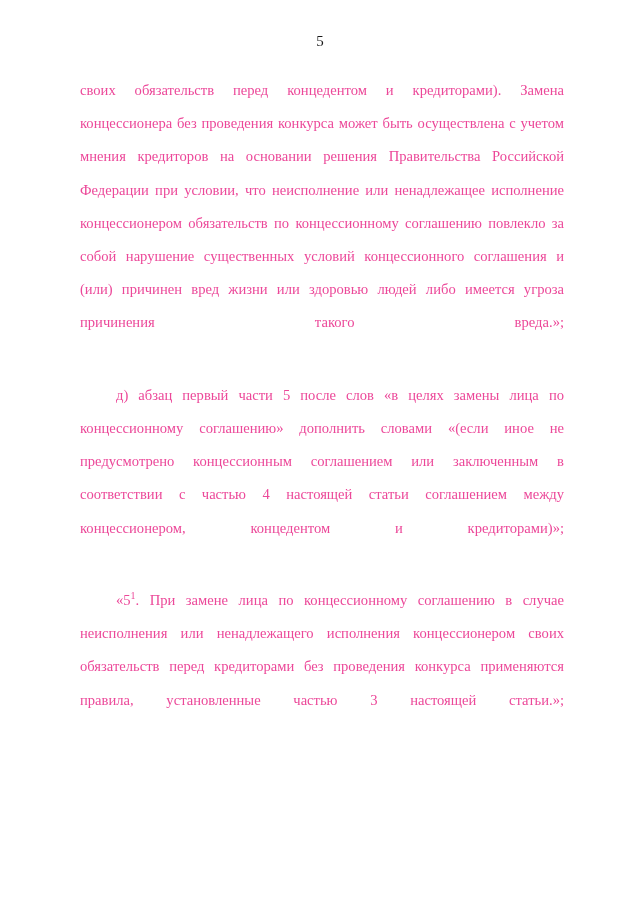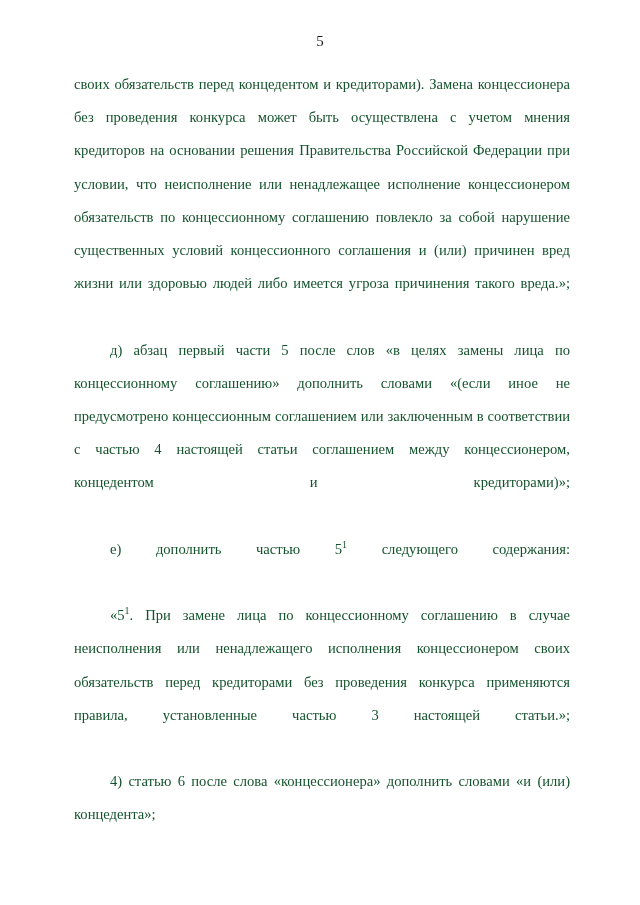--- a/index.html
+++ b/index.html
@@ -32,26 +32,26 @@
     font-family: "Liberation Serif", serif;
     color: #1a1a1a;
   }
   .content {
     position: absolute;
     top: 68px;
     left: 74px;
     width: 496px;
   }
   p.para {
-    margin: 0;
+    margin: 6px;
     font-size: 14.6px;
     line-height: 33.2px;
     text-align: justify;
     text-justify: inter-word;
-    color: #14532d;
+    color: #ec4899;
     hyphens: none;
   }
   p.indent {
     text-indent: 36px;
   }
   p.para::after {
     content: "";
     display: inline-block;
     width: 100%;
     height: 0;
@@ -68,20 +68,18 @@
 <div class="page">
 
   <div class="page-number">5</div>
 
   <div class="content">
 
     <p class="para">своих обязательств перед концедентом и кредиторами). Замена концессионера без проведения конкурса может быть осуществлена с учетом мнения кредиторов на основании решения Правительства Российской Федерации при условии, что неисполнение или ненадлежащее исполнение концессионером обязательств по концессионному соглашению повлекло за собой нарушение существенных условий концессионного соглашения и (или) причинен вред жизни или здоровью людей либо имеется угроза причинения такого вреда.»;</p>
 
     <p class="para indent">д) абзац первый части 5 после слов «в целях замены лица по концессионному соглашению» дополнить словами «(если иное не предусмотрено концессионным соглашением или заключенным в соответствии с частью 4 настоящей статьи соглашением между концессионером, концедентом и кредиторами)»;</p>
 
-    <p class="para indent"><span>е) дополнить частью 5</span><span class="sup">1</span><span> следующего содержания:</span></p>
 
     <p class="para indent"><span>«5</span><span class="sup">1</span><span>. При замене лица по концессионному соглашению в случае неисполнения или ненадлежащего исполнения концессионером своих обязательств перед кредиторами без проведения конкурса применяются правила, установленные частью 3 настоящей статьи.»;</span></p>
 
-    <p class="para indent">4) статью 6 после слова «концессионера» дополнить словами «и (или) концедента»;</p>
 
   </div>
 </div>
 
 </body></html>

